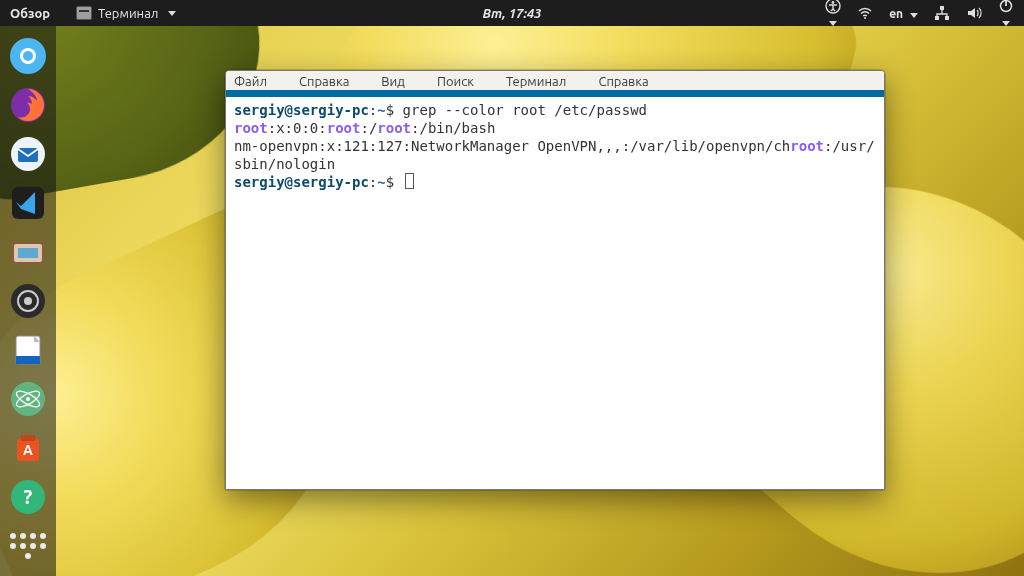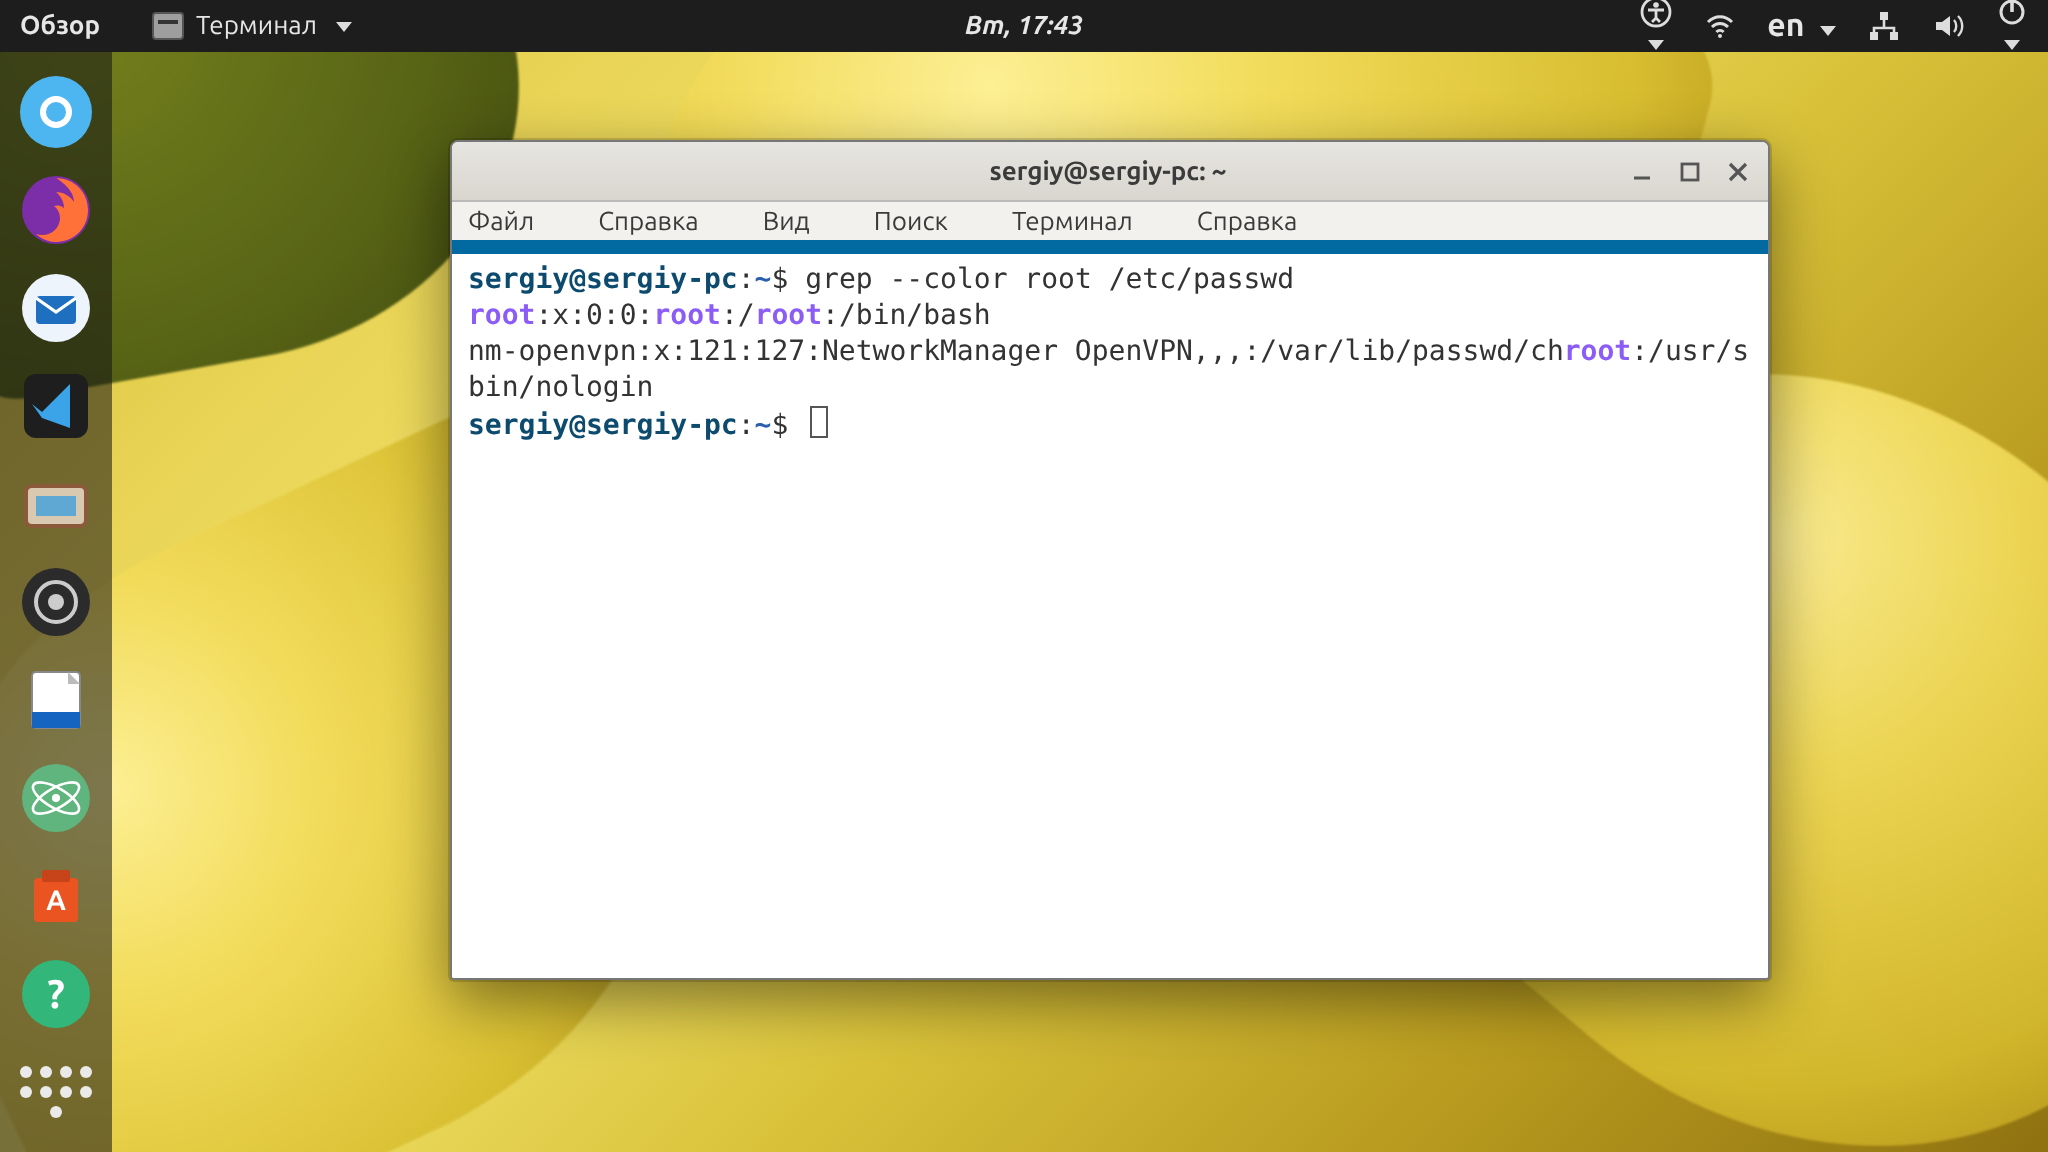--- a/index.html
+++ b/index.html
@@ -105,21 +105,21 @@
           <path d="M4 7h8M8 7v5M6 13l2-2 2 2" stroke="#ddd" stroke-width="1.4" fill="none"></path>
         </svg>
       <span class="tri-down"></span>
     </span>
     <span class="ticon">
       <svg width="16" height="16" viewBox="0 0 16 16">
           <path d="M2 6c3.5-3.5 8.5-3.5 12 0M4 8.5c2.3-2.3 5.7-2.3 8 0M6.2 11c1-1 2.6-1 3.6 0" stroke="#ddd" stroke-width="1.5" fill="none"></path>
           <circle cx="8" cy="13" r="1" fill="#ddd"></circle>
         </svg>
     </span>
-    <span class="ticon" style="font-size:16px;font-weight:600;">
+    <span class="ticon" style="font-size:12px;font-weight:600;">
       <span>en</span>
       <span class="tri-down"></span>
     </span>
     <span class="ticon">
       <svg width="16" height="16" viewBox="0 0 16 16">
           <rect x="6" y="1" width="4" height="4" fill="#ddd"></rect>
           <rect x="1" y="11" width="4" height="4" fill="#ddd"></rect>
           <rect x="11" y="11" width="4" height="4" fill="#ddd"></rect>
           <path d="M8 5v4M3 11V9h10v2" stroke="#ddd" stroke-width="1.3" fill="none"></path>
         </svg>
@@ -216,46 +216,25 @@
     <span></span>
       <span></span>
       <span></span>
     <span></span>
       <span></span>
       <span></span>
   </div>
 </div>
 
 <div class="window">
-  <div class="titlebar">
-    <div style="width:60px"></div>
-    <div class="title">sergiy@sergiy-pc: ~</div>
-    <div class="win-controls">
-      <div class="win-btn">
-          <svg width="10" height="10">
-            <line x1="1" y1="8" x2="9" y2="8" stroke="#555" stroke-width="1.6"></line>
-          </svg>
-        </div>
-      <div class="win-btn">
-          <svg width="10" height="10">
-            <rect x="1" y="1" width="8" height="8" fill="none" stroke="#555" stroke-width="1.4"></rect>
-          </svg>
-        </div>
-      <div class="win-btn">
-          <svg width="10" height="10">
-            <path d="M1 1l8 8M9 1l-8 8" stroke="#555" stroke-width="1.6"></path>
-          </svg>
-        </div>
-    </div>
-  </div>
   <div class="menubar">
     <span>Файл</span>
     <span>Справка</span>
     <span>Вид</span>
     <span>Поиск</span>
     <span>Терминал</span>
     <span>Справка</span>
   </div>
   <div class="term-body"><span class="p-user">sergiy@sergiy-pc</span><span class="p-sym">:</span><span class="p-path">~</span><span class="p-sym">$</span> <span>grep --color root /etc/passwd</span>
 <span class="p-match">root</span><span>:x:0:0:</span><span class="p-match">root</span><span>:/</span><span class="p-match">root</span><span>:/bin/bash</span>
-<span>nm-openvpn:x:121:127:NetworkManager OpenVPN,,,:/var/lib/passwd/ch</span><span class="p-match">root</span><span>:/usr/sbin/nologin</span>
+<span>nm-openvpn:x:121:127:NetworkManager OpenVPN,,,:/var/lib/openvpn/ch</span><span class="p-match">root</span><span>:/usr/sbin/nologin</span>
 <span class="p-user">sergiy@sergiy-pc</span><span class="p-sym">:</span><span class="p-path">~</span><span class="p-sym">$</span> <span class="cursor-block"></span></div>
 </div>
 
 </body></html>

